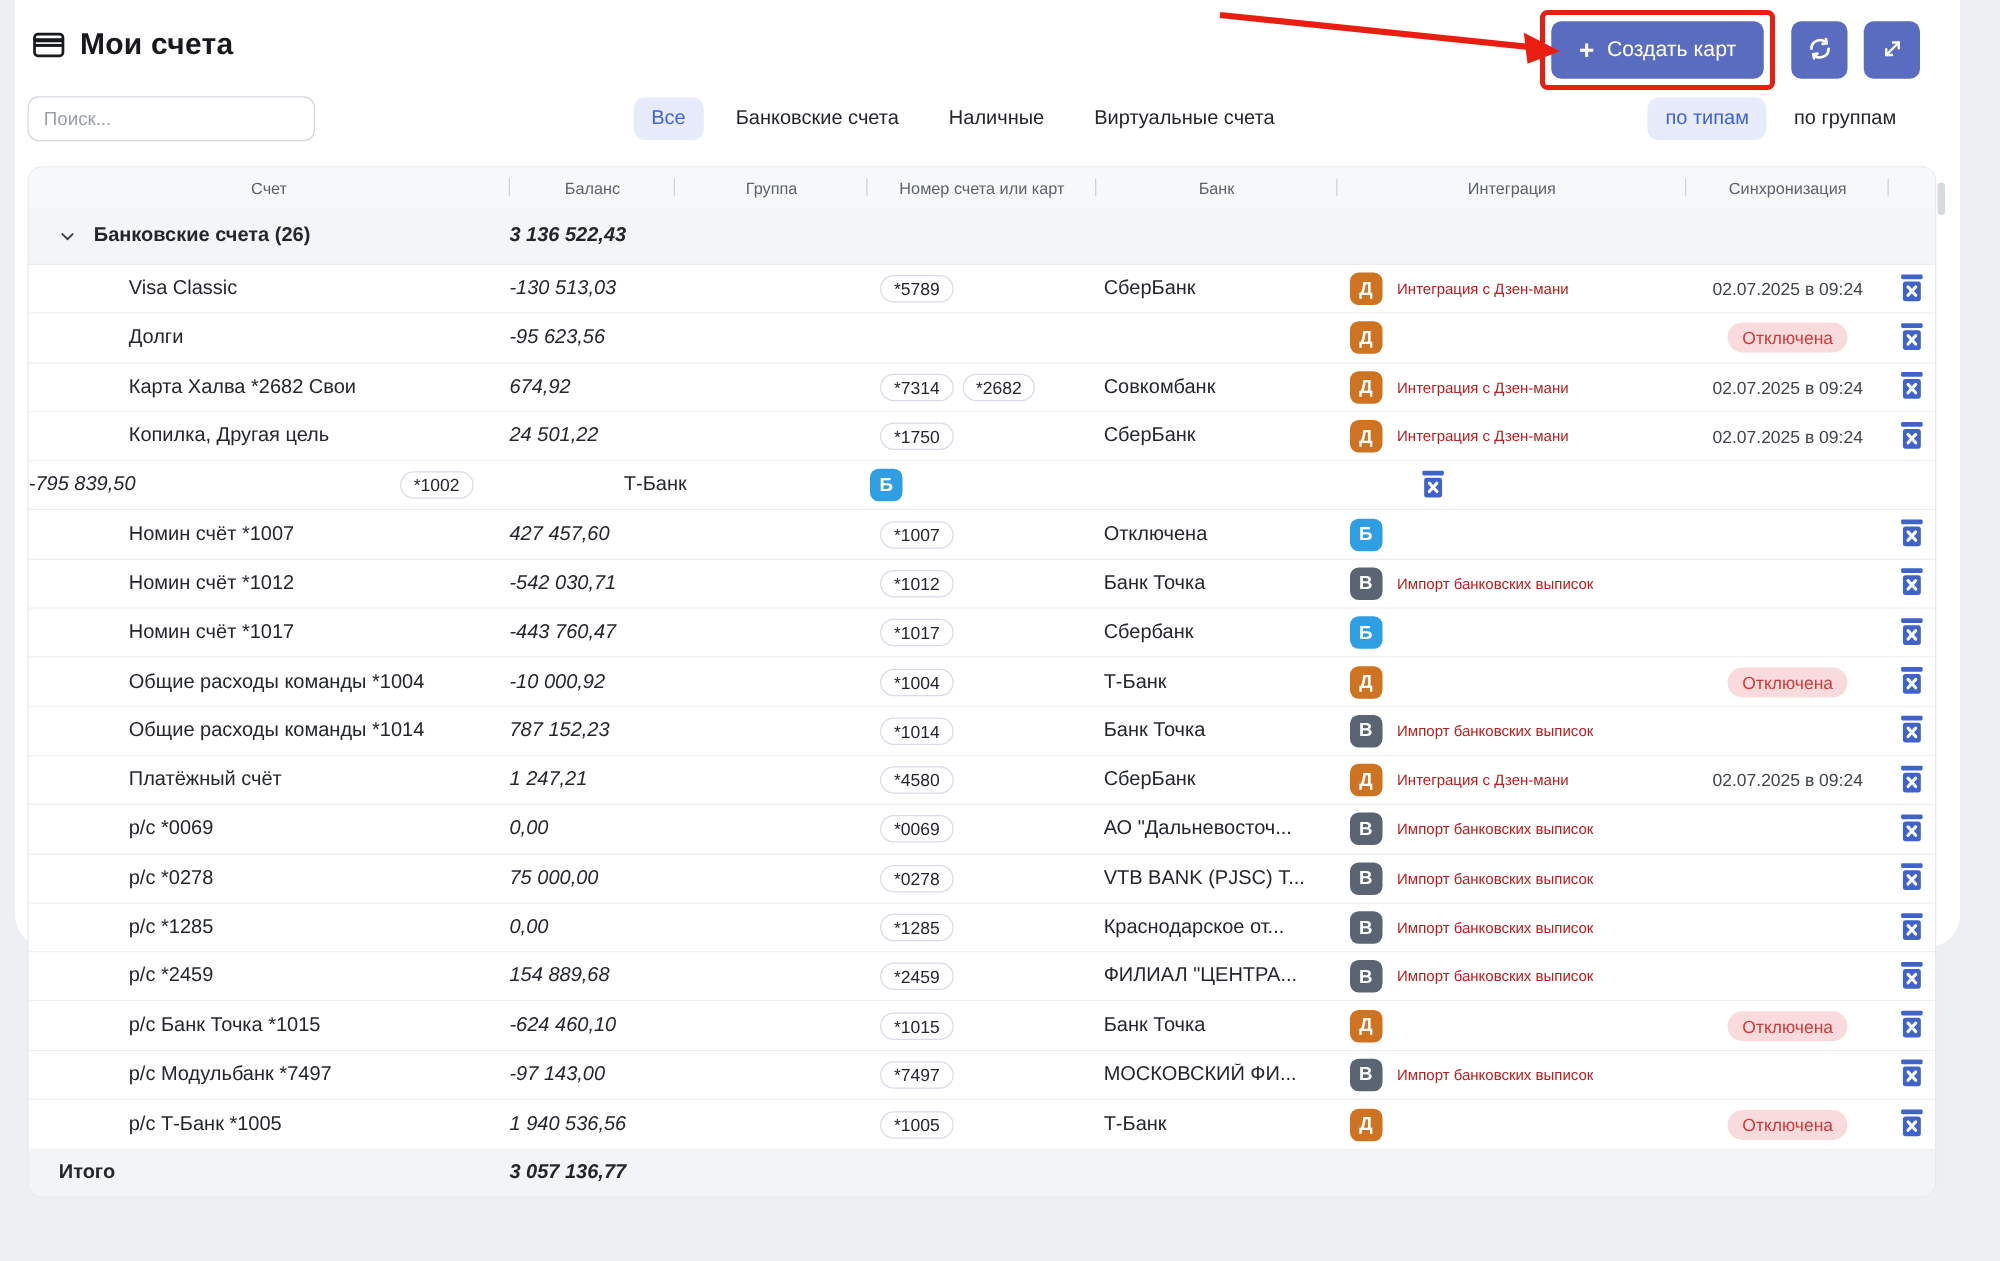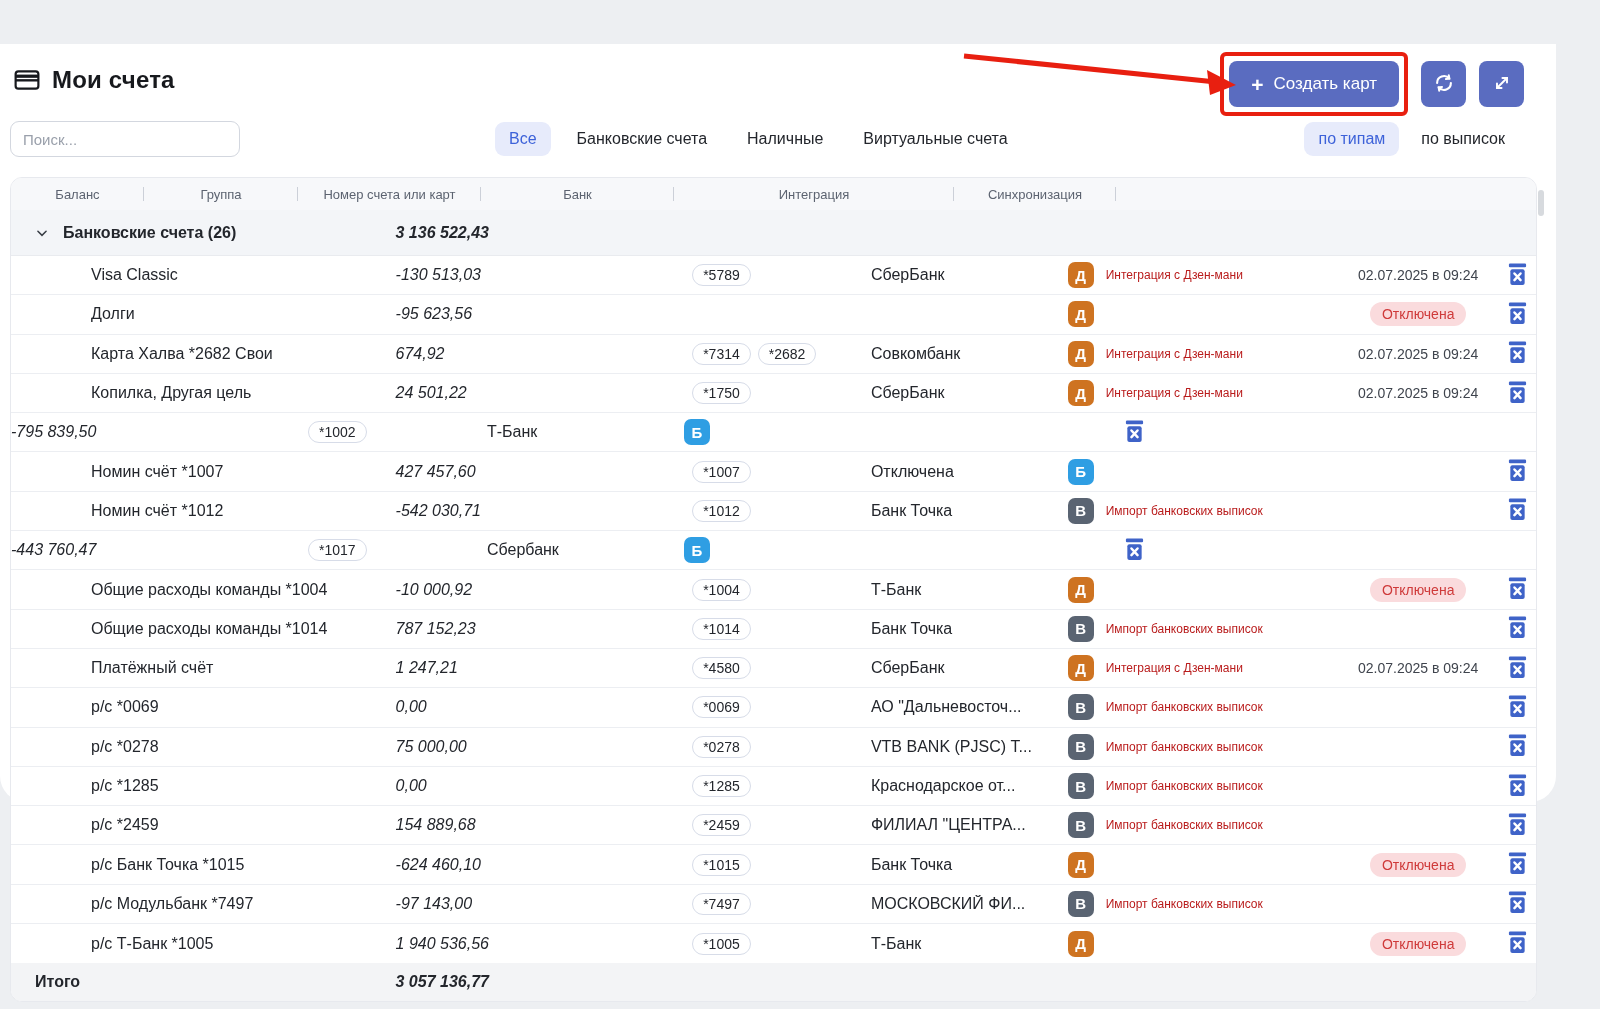--- a/index.html
+++ b/index.html
@@ -1,17 +1,17 @@
 <!DOCTYPE html>
 <html><head>
 <meta charset="utf-8">
 <style>
   * { margin:0; padding:0; box-sizing:border-box; }
   html,body { width:1600px; height:1009px; background:#edeff2; font-family:"Liberation Sans", sans-serif; overflow:hidden; }
-  .card { position:absolute; left:0; top:0; width:1556px; height:758px; background:#ffffff; border-radius:0 0 26px 26px;margin-top:44px; }
+  .card { position:absolute; left:12px; top:0; width:1556px; height:758px; background:#ffffff; border-radius:0 0 26px 26px; }
 
   
   .title-row { position:absolute; left:14px; top:22px; display:flex; align-items:center; gap:12px; }
   .page-title { font-size:24px; font-weight:bold; color:#17191d; letter-spacing:.2px; }
   .card-icon svg { display:block; }
 
   .top-actions { position:absolute; right:32px; top:8px; display:flex; align-items:center; gap:13px; }
   .red-box { border:4px solid #e81f10; border-radius:6px; padding:5px; background:transparent; }
   .btn-primary { display:flex; align-items:center; gap:10px; background:#5a6cc0; color:#fff; border:none;
                  border-radius:8px; height:46px; padding:0 22px; font-size:17px; font-family:inherit; cursor:pointer; }
@@ -122,26 +122,27 @@
   <div class="filter-row">
     <input class="search-input" type="text" placeholder="Поиск..." style="">
     <div class="type-tabs">
         <span class="tab active">Все</span>
         <span class="tab">Банковские счета</span>
         <span class="tab">Наличные</span>
         <span class="tab">Виртуальные счета</span>
       </div>
     <div class="view-tabs">
         <span class="tab active">по типам</span>
-        <span class="tab">по выписок</span>
+        <span class="tab">по группам</span>
       </div>
   </div>
 
   <div class="table">
     <div class="tr thead" id="thead">
+        <div class="th c1">Счет</div>
         <div class="th c2">Баланс</div>
         <div class="th c3">Группа</div>
         <div class="th c4">Номер счета или карт</div>
         <div class="th c5">Банк</div>
         <div class="th c6">Интеграция</div>
         <div class="th c7">Синхронизация</div>
         <div class="th c8"></div>
       </div>
 
     <div class="tr group-row">
@@ -315,20 +316,21 @@
             <button class="del-btn">
               <span><svg width="21" height="24" viewBox="0 0 22 25">
                   <rect x="2" y="1.5" width="18" height="4" rx="1.2" fill="#3f63c8"></rect>
                   <rect x="3.5" y="7.5" width="15" height="16.5" rx="2.2" fill="#3f63c8"></rect>
                   <path d="M7.8 12 L14.2 19 M14.2 12 L7.8 19" stroke="#ffffff" stroke-width="2.6" stroke-linecap="round"></path>
                 </svg></span>
             </button>
           </div>
         </div>
         <div class="tr row">
+          <div class="c1 name-cell">Номин счёт *1017</div>
           <div class="c2 bal">-443 760,47</div>
           <div class="c3"></div>
           <div class="c4 cards-cell">
             <span class="pill">*1017</span>
           </div>
           <div class="c5 bank-cell">Сбербанк</div>
           <div class="c6 integ-cell">
             <span class="badge" style="background: rgb(47, 158, 227);">Б</span>
           </div>
           <div class="c7 sync-cell"></div>

